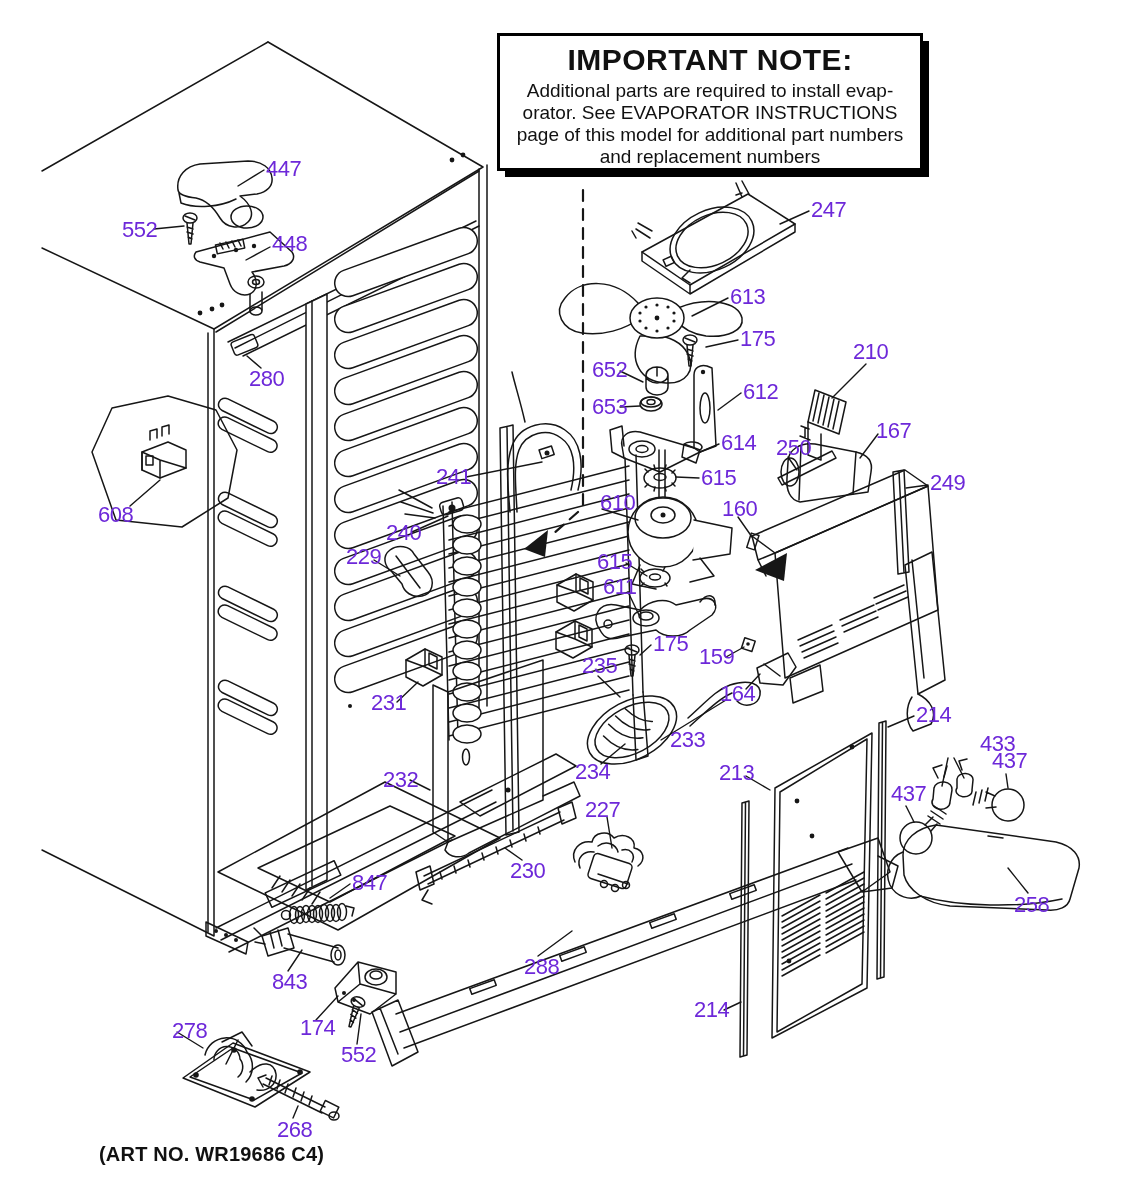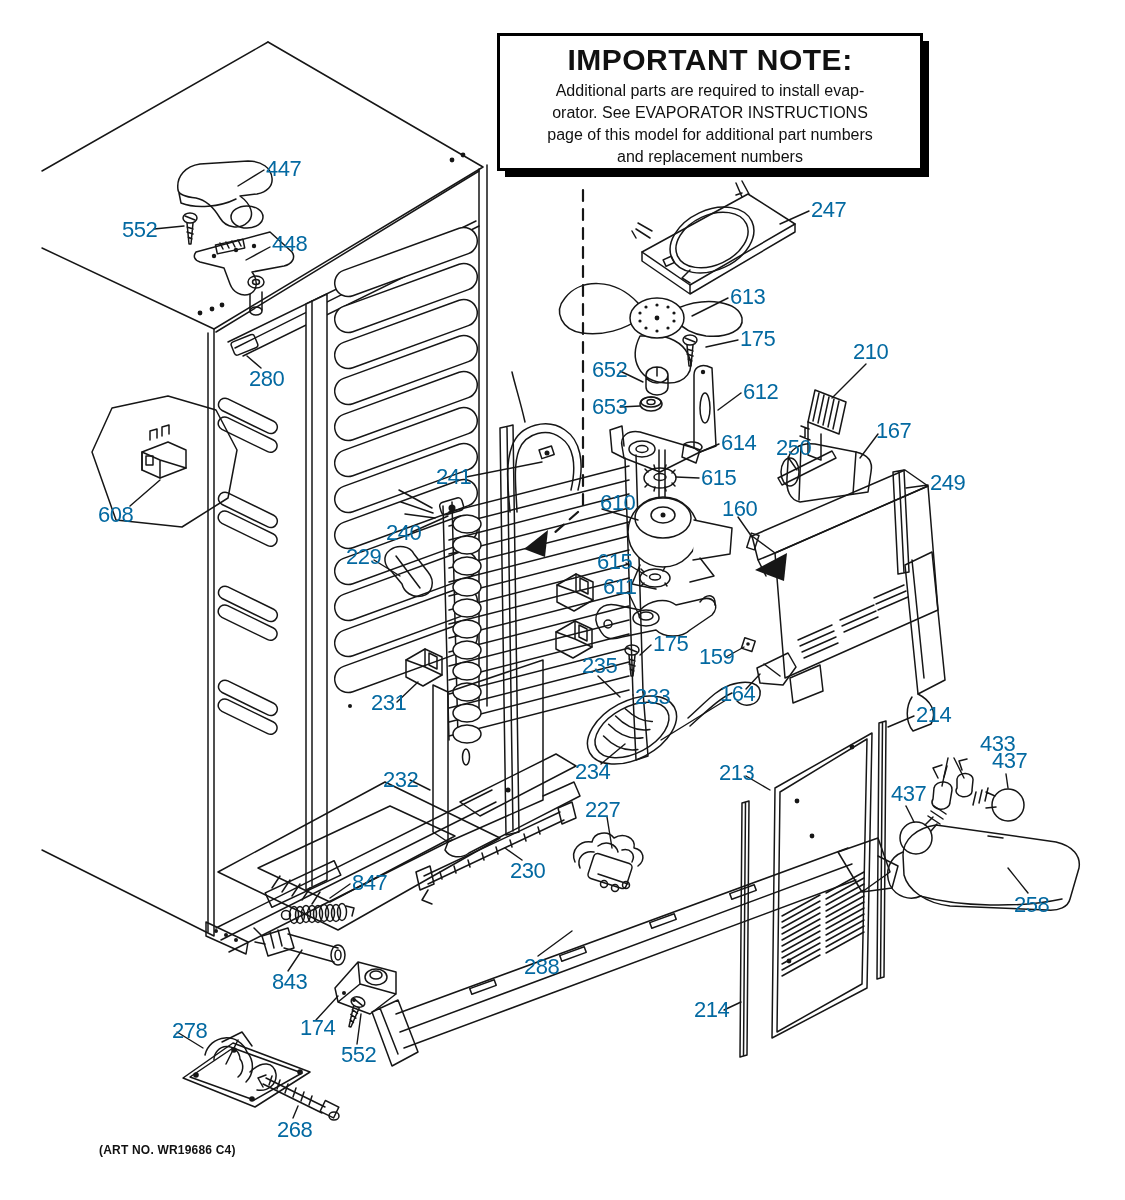--- a/index.html
+++ b/index.html
@@ -1,26 +1,26 @@
 <!DOCTYPE html>
 <html><head>
 <meta charset="utf-8">
 <style>
   html,body{margin:0;padding:0;background:#fff;}
   #stage{position:relative;width:1125px;height:1200px;background:#fff;overflow:hidden;
          font-family:"Liberation Sans",sans-serif;color:#111;}
   #artsvg{position:absolute;left:0;top:0;}
   .part-label{position:absolute;font-size:22px;line-height:1;letter-spacing:-0.5px;
-              color:#0369a1;white-space:nowrap;font-family:"Liberation Sans",sans-serif;}
+              color:#6d28d9;white-space:nowrap;font-family:"Liberation Sans",sans-serif;}
   #note-box{position:absolute;left:497px;top:33px;width:426px;height:138px;
             background:#fff;border:3px solid #000;box-shadow:7px 7px 0 -1px #000;
             text-align:center;padding-top:7px;box-sizing:border-box;}
   #note-title{font-size:30px;font-weight:bold;letter-spacing:0.5px;margin-bottom:3px;}
-  .note-line{font-size:16px;line-height:22px;}
-  #art-no{position:absolute;left:99px;top:1143px;font-size:12px;font-weight:bold;letter-spacing:0.2px;}
+  .note-line{font-size:19px;line-height:22px;}
+  #art-no{position:absolute;left:99px;top:1143px;font-size:20px;font-weight:bold;letter-spacing:0.2px;}
 </style>
 </head>
 <body>
 
 <div id="stage">
 
 <svg id="artsvg" width="1125" height="1200" viewBox="0 0 1125 1200" fill="none" stroke="#161616" stroke-width="1.5" stroke-linecap="round" stroke-linejoin="round">
 
   <defs>
     <g id="railproto">
@@ -505,21 +505,21 @@
       <div class="part-label" style="left: 603px; top: 576px;">611</div>
       <div class="part-label" style="left: 653px; top: 633px;">175</div>
       <div class="part-label" style="left: 853px; top: 341px;">210</div>
       <div class="part-label" style="left: 876px; top: 420px;">167</div>
       <div class="part-label" style="left: 776px; top: 437px;">250</div>
       <div class="part-label" style="left: 930px; top: 472px;">249</div>
       <div class="part-label" style="left: 722px; top: 498px;">160</div>
       <div class="part-label" style="left: 699px; top: 646px;">159</div>
       <div class="part-label" style="left: 720px; top: 683px;">164</div>
       <div class="part-label" style="left: 582px; top: 655px; text-align: right;">235</div>
-      <div class="part-label" style="left: 635px; top: 686px;">233</div>
+      <div class="part-label" style="left: 635px; top: 729px; padding-left: 35px;">233</div>
       <div class="part-label" style="left: 575px; top: 761px;">234</div>
       <div class="part-label" style="left: 585px; top: 799px;">227</div>
       <div class="part-label" style="left: 510px; top: 860px;">230</div>
       <div class="part-label" style="left: 524px; top: 956px;">288</div>
       <div class="part-label" style="left: 352px; top: 872px;">847</div>
       <div class="part-label" style="left: 272px; top: 971px;">843</div>
       <div class="part-label" style="left: 300px; top: 1017px;">174</div>
       <div class="part-label" style="left: 341px; top: 1044px;">552</div>
       <div class="part-label" style="left: 145px; top: 1020px; margin-left: 27px;">278</div>
       <div class="part-label" style="left: 277px; top: 1119px;">268</div>

